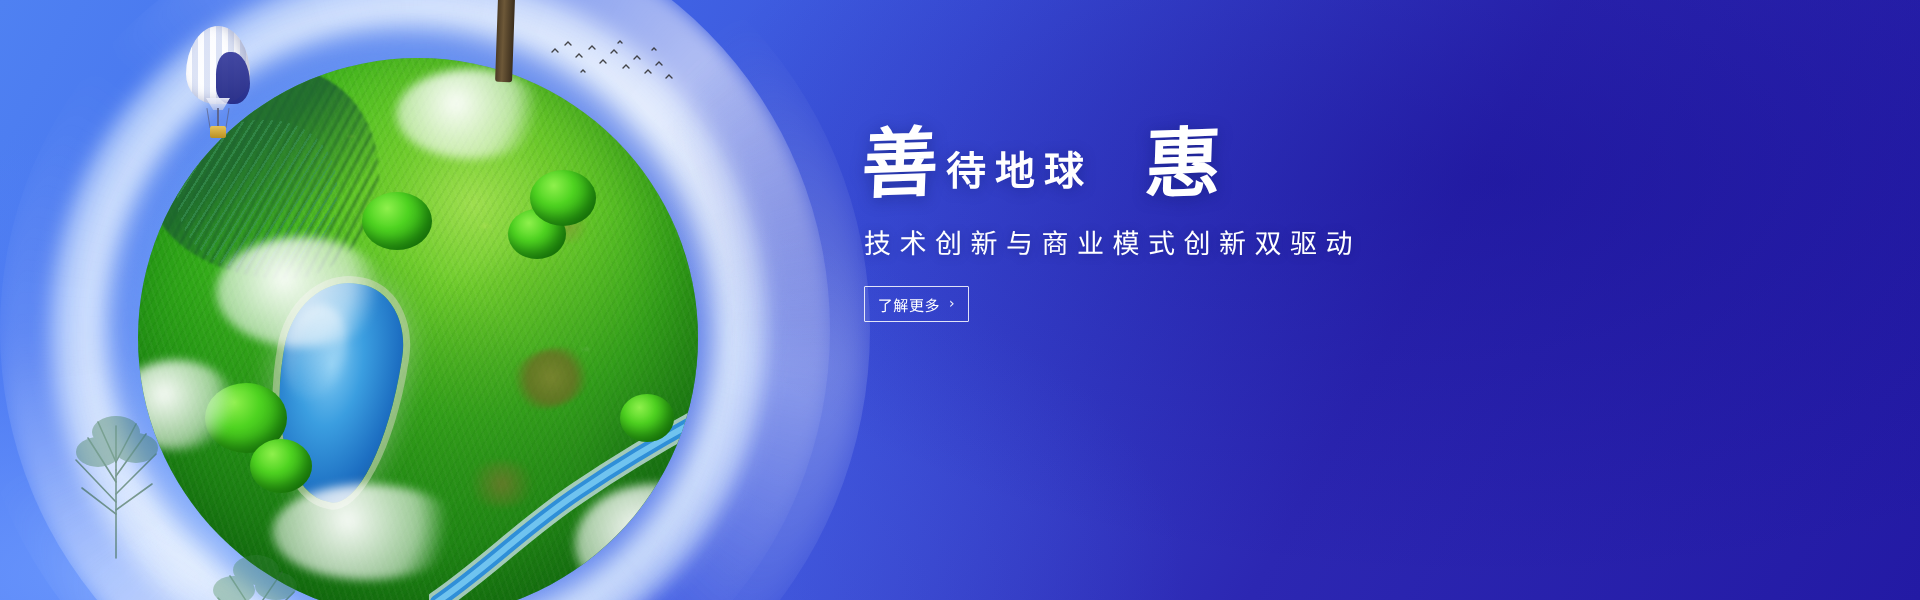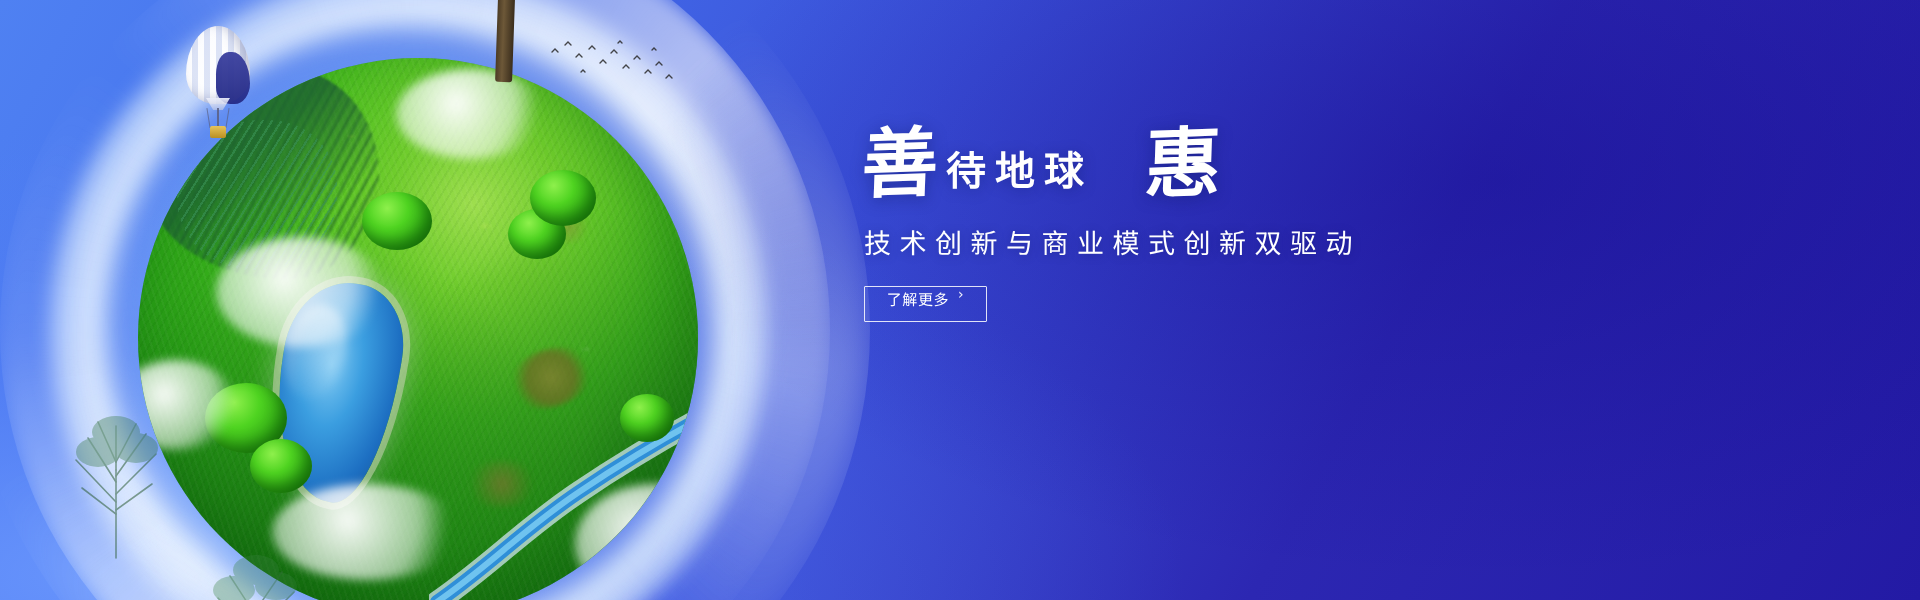--- a/index.html
+++ b/index.html
@@ -228,23 +228,23 @@
     margin:26px 0 0 2px;color:#fff;white-space:nowrap;
     text-shadow:0 1px 10px rgba(10,20,90,.35);
   }
   .desc{
     font-family:"DejaVu Sans","Liberation Sans",sans-serif;
     font-size:19px;font-weight:400;letter-spacing:.4px;
     margin:19px 0 0 2px;color:#f2f5ff;white-space:nowrap;
     text-shadow:0 1px 8px rgba(10,20,90,.35);
   }
   .cta{
-    display:inline-flex;align-items:flex-start;justify-content:center;gap:9px;
+    display:inline-flex;align-items:center;justify-content:center;gap:9px;
     margin:25px 0 0 2px;
-    width:123px;height:36px;
+    width:105px;height:36px;
     border:1px solid rgba(255,255,255,.85);
     background:transparent;color:#fff;cursor:pointer;
     font-family:"DejaVu Sans","Liberation Sans",sans-serif;
     font-size:15px;letter-spacing:.6px;
     border-radius:1px;
   }
   .cta .chev{font-size:14px;line-height:1;opacity:.95;position:relative;top:-1px;}
 </style>
 </head>
 <body>

